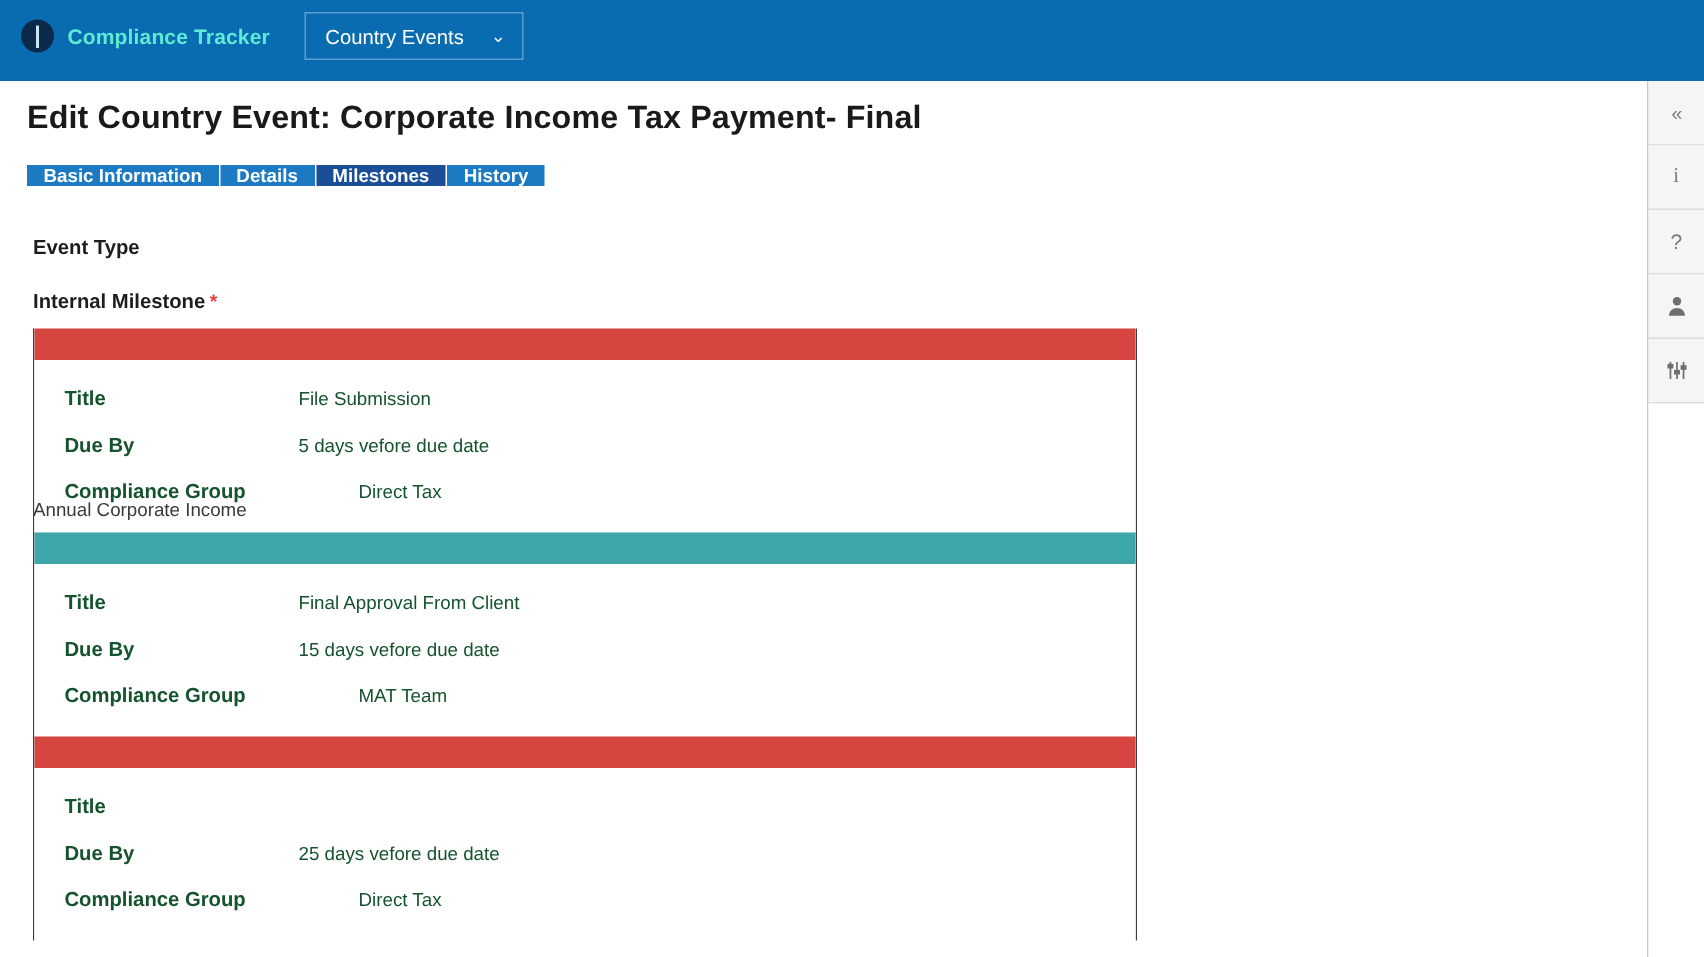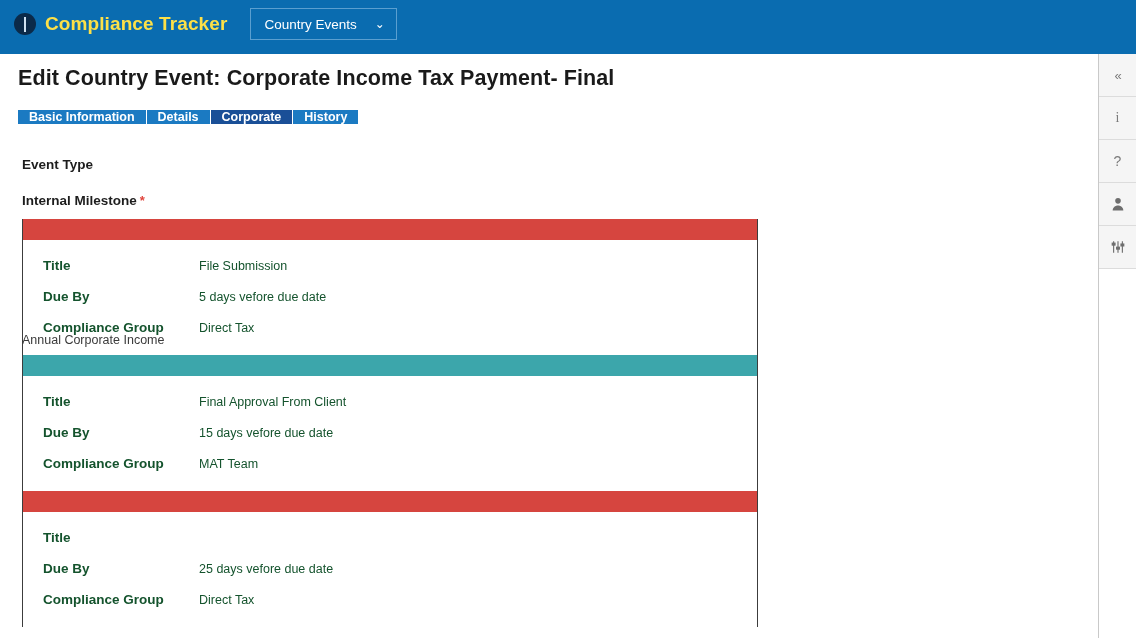--- a/index.html
+++ b/index.html
@@ -49,22 +49,22 @@
     content: "";
     position: absolute;
     left: 50%;
     top: 4px;
     width: 2px;
     height: 15px;
     margin-left: -1px;
     background: #cfe2f2;
   }
   .app-title {
-    color: #fde047;
-    font-size: 19px;
+    color: #5eead4;
+    font-size: 14px;
     font-weight: bold;
     letter-spacing: 0.1px;
     white-space: nowrap;
   }
   .module-select {
     margin-left: 23px;
     border: 1px solid #5a9fd0;
     height: 32px;
     min-width: 142px;
     display: flex;
@@ -175,21 +175,21 @@
   .card-body {
     padding: 18px 0 20px 0;
     background: #ffffff;
   }
   .card-row {
     display: flex;
     align-items: baseline;
     padding-left: 20px;
     margin-bottom: 16px;
   }
-  .card-row:last-child { margin-bottom: 0; }
+  .card-row:last-child { margin-bottom: 0; gap: 40px; }
   .card-key {
     width: 156px;
     flex: 0 0 156px;
     font-size: 13.5px;
     font-weight: bold;
     color: #14532d;
     white-space: nowrap;
   }
   .card-val {
     font-size: 12.5px;
@@ -250,21 +250,21 @@
     <div class="page-title">Edit Country Event: Corporate Income Tax Payment- Final</div>
 
     <div class="tabs">
       <div class="tab">
         <span>Basic Information</span>
       </div>
       <div class="tab">
         <span>Details</span>
       </div>
       <div class="tab active">
-        <span>Corporate</span>
+        <span>Milestones</span>
       </div>
       <div class="tab">
         <span>History</span>
       </div>
     </div>
 
     <div class="field-row ft-eventtype">
       <div class="field-label">Event Type</div>
       <div class="field-value">Annual Corporate Income</div>
     </div>

